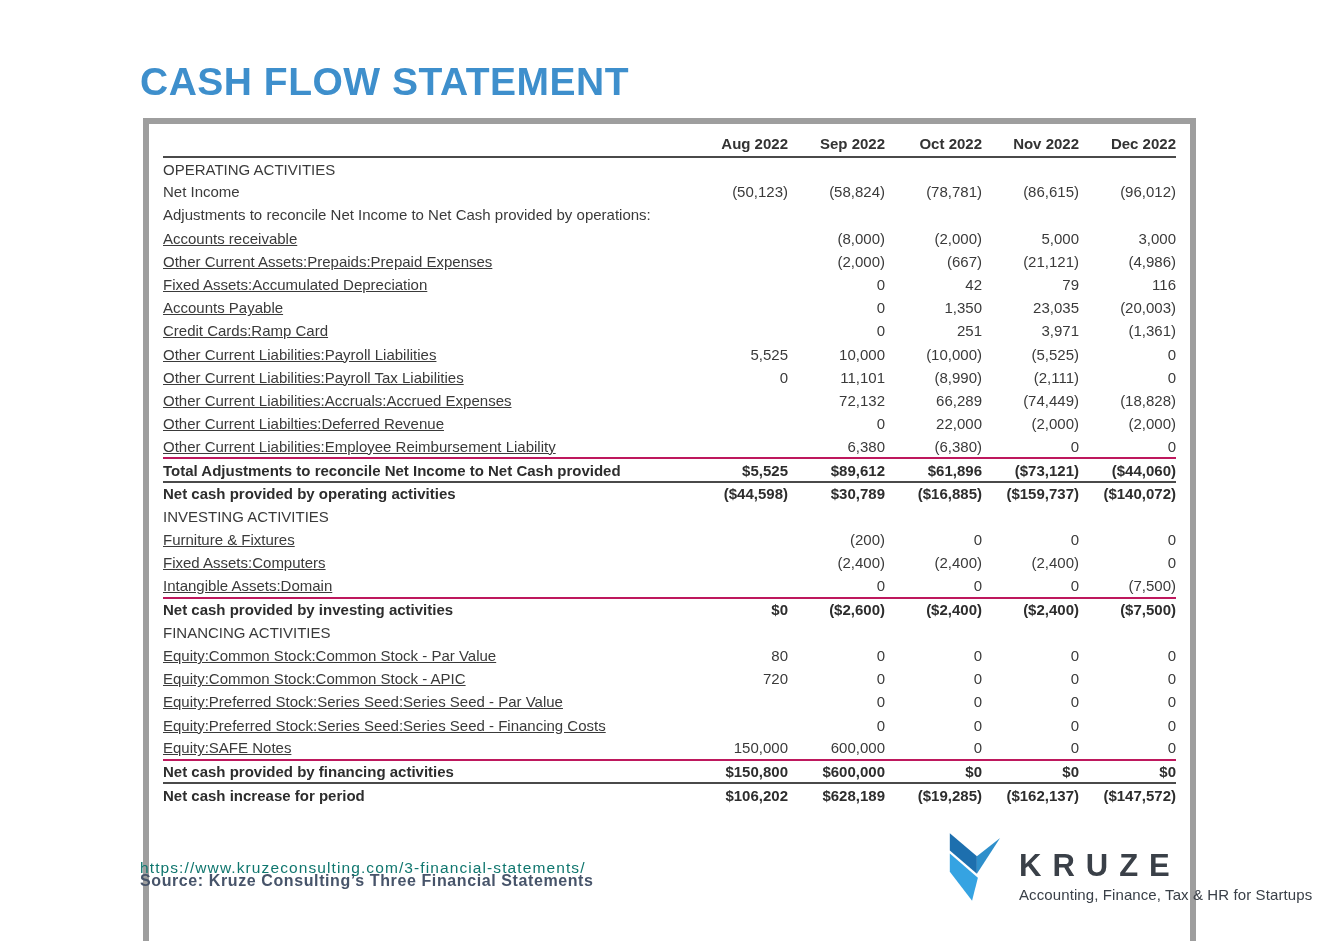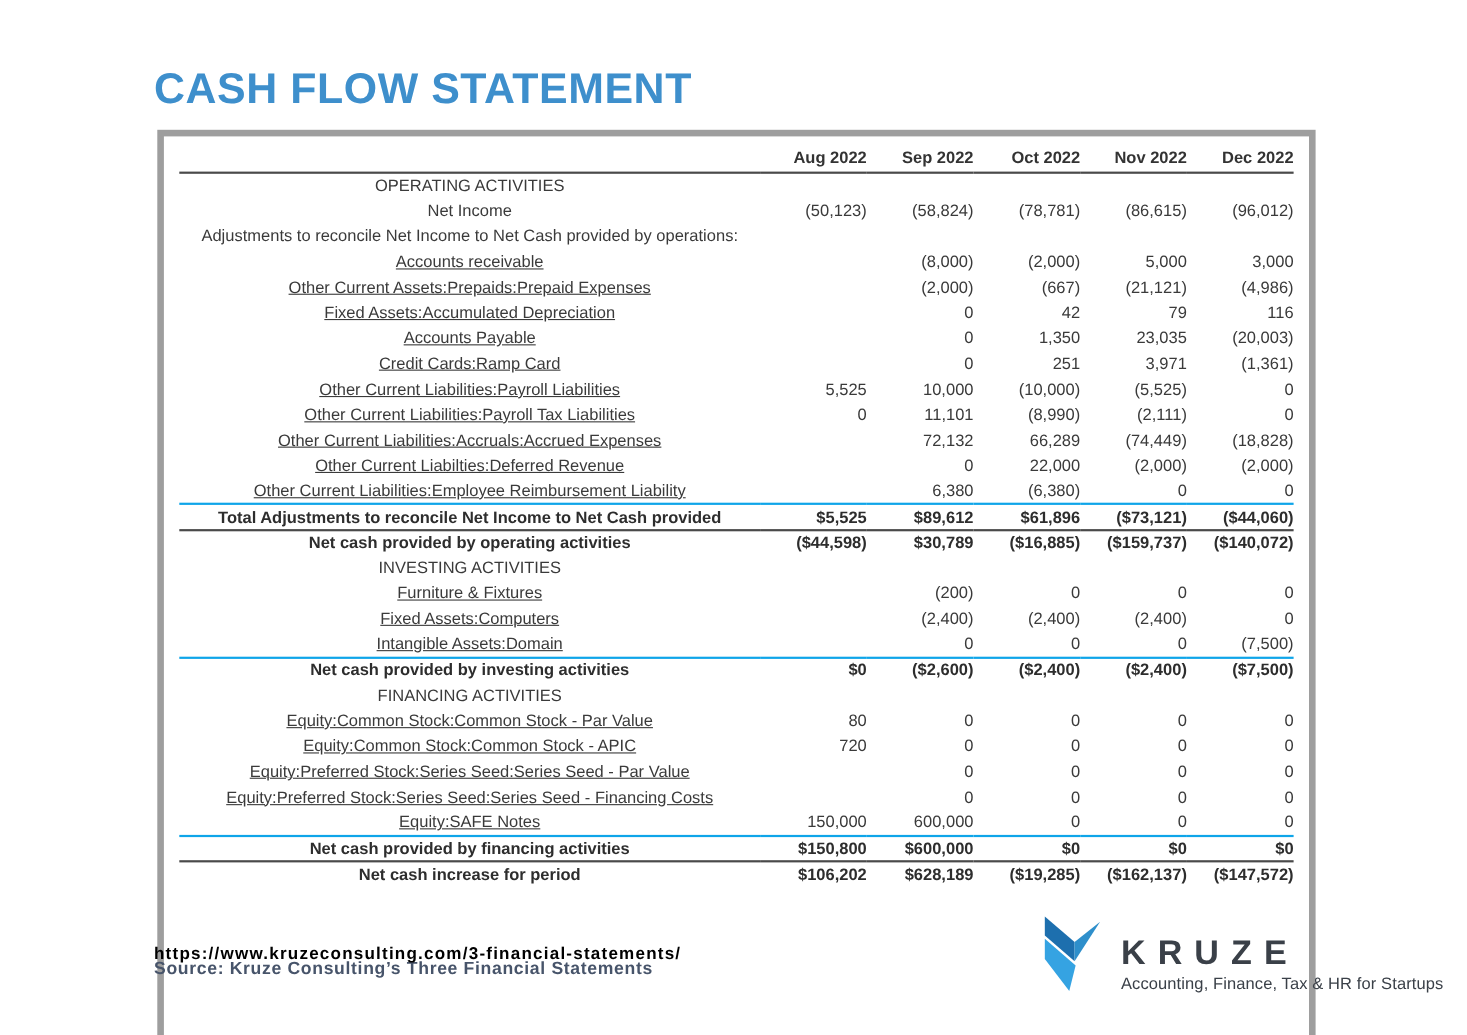--- a/index.html
+++ b/index.html
@@ -43,40 +43,40 @@
     font-weight:700;
     color:#333333;
     height:27px;
     border-bottom:2px solid #4a4a4a;
   }
   th.num, td.num {
     width:97px;
     text-align:right;
     padding-right:12px;
   }
-  td.lbl { text-align:center;margin-top:20px; }
+  td.lbl { text-align:left;margin-top:20px; }
   .ind0 { padding-left:2px; }
   .ind1 { padding-left:7px; }
   .ind2 { padding-left:15px;text-decoration:underline; }
   tr.bold td { font-weight:700; color:#2d2d2d; }
-  tr.bt td { border-top:2px solid #0ea5e9; }
+  tr.bt td { border-top:2px solid #be185d; }
   tr.bb td { border-bottom:2px solid #4a4a4a; }
 
   .source-line {
     position:absolute; left:140px; top:836px;
     font-size:16px; font-weight:700;
     letter-spacing:0.6px;
     color:#47546A;
     margin-top:36px;
   }
   .source-url {
     position:absolute; left:140px; top:859px;
-    font-size:15.5px; font-weight:700;
+    font-size:15.5px; font-weight:400;
     letter-spacing:1.1px;
-    color:#000000;
+    color:#0f766e;
     text-decoration:none;
     cursor:pointer;
   }
   .logo {
     position:absolute; left:945px; top:831px;
     display:flex; align-items:flex-start;
   }
   .logo-mark { width:58px; height:72px; flex:0 0 auto; }
   .logo-textblock { margin-left:16px; margin-top:19px; }
   .logo-name {

